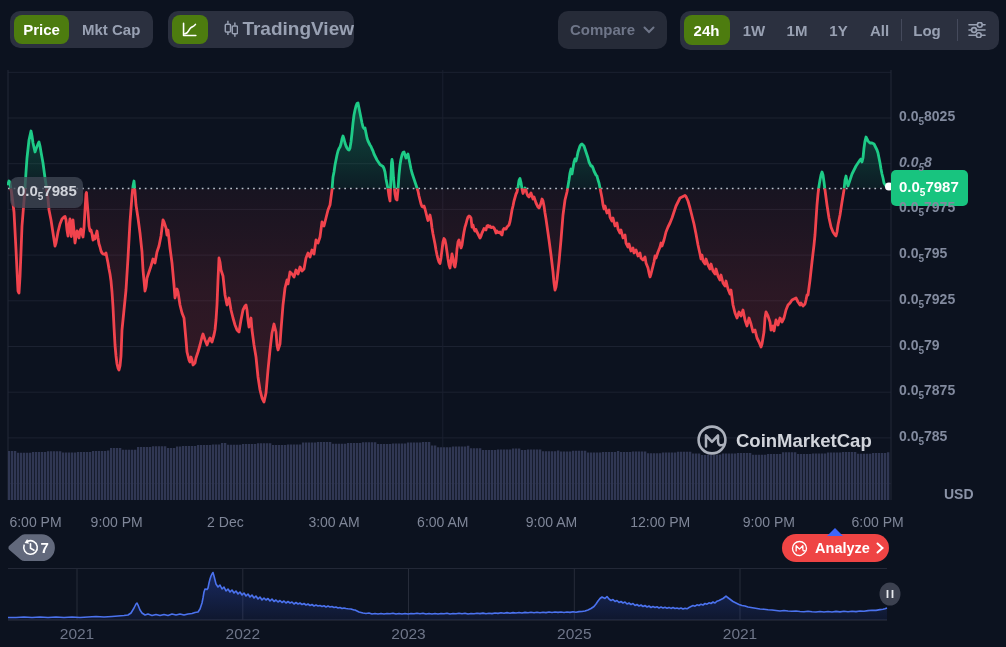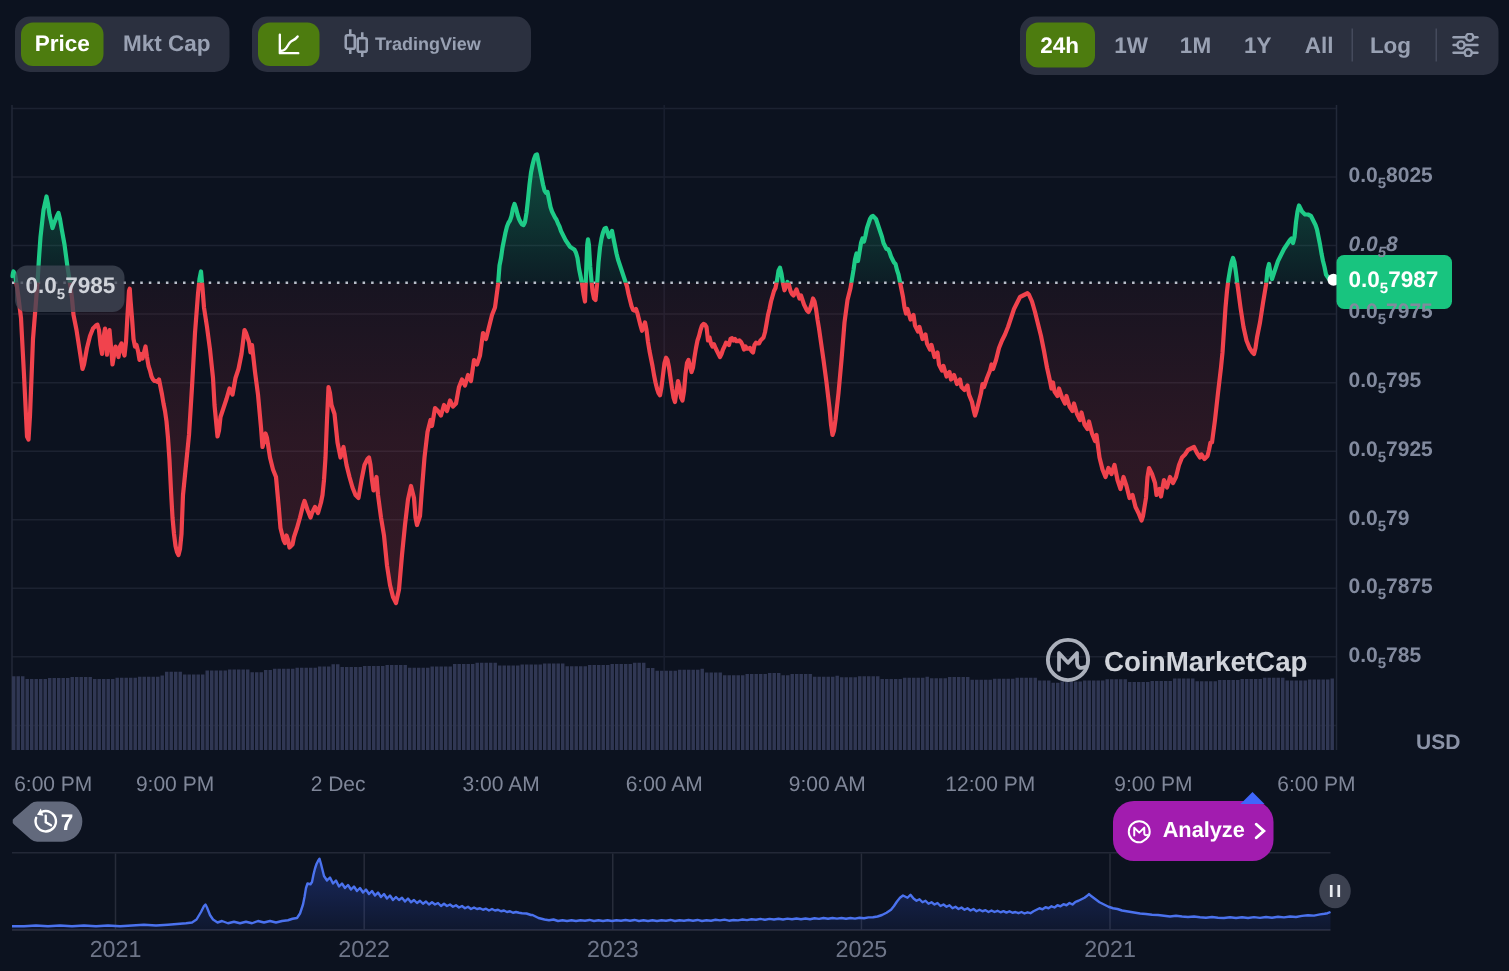--- a/index.html
+++ b/index.html
@@ -31,23 +31,29 @@
     </svg>
   </div>
   <svg style="margin-left:16px;" width="17" height="20" viewBox="0 0 17 20" fill="none" stroke="#99a1b3" stroke-width="1.7">
     <line x1="4.5" y1="0.5" x2="4.5" y2="4"></line>
         <rect x="1.5" y="4.5" width="6" height="9" rx="1.2"></rect>
         <line x1="4.5" y1="13.5" x2="4.5" y2="17"></line>
     <line x1="12.5" y1="2.5" x2="12.5" y2="6"></line>
         <rect x="9.5" y="6.5" width="6" height="9" rx="1.2"></rect>
         <line x1="12.5" y1="15.5" x2="12.5" y2="19"></line>
   </svg>
-  <div class="gtxt" style="font-size:12px; margin-left:4px;">TradingView</div>
-</div>
-
+  <div class="gtxt" style="font-size:19px; margin-left:4px;">TradingView</div>
+</div>
+
+<div class="seg" style="left:558px; top:10.5px; width:109px; height:38px; background:#262b38; justify-content:center;">
+  <span style="color:#6f7689; font-size:15px; font-weight:600;">Compare</span>
+  <svg style="margin-left:8px;" width="12" height="8" viewBox="0 0 12 8" fill="none" stroke="#6f7689" stroke-width="2" stroke-linecap="round">
+    <path d="M1.5 1.5 L6 6 L10.5 1.5"></path>
+  </svg>
+</div>
 
 <div class="seg" style="left:680px; top:10.5px; width:319px; height:39px;"></div>
 <div class="pill" style="position:absolute; left:683.5px; top:15px; width:46px; height:30px; font-size:15px;">24h</div>
 <div class="ctr" style="left:754px;">1W</div>
 <div class="ctr" style="left:797px;">1M</div>
 <div class="ctr" style="left:838.5px;">1Y</div>
 <div class="ctr" style="left:879.5px;">All</div>
 <div style="position:absolute; left:900.5px; top:19px; width:1.5px; height:22px; background:#454a5c;"></div>
 <div class="ctr" style="left:927px;">Log</div>
 <div style="position:absolute; left:956.5px; top:19px; width:1.5px; height:22px; background:#454a5c;"></div>
@@ -177,21 +183,21 @@
     <div class="xlab" style="left:551.5px;">9:00 AM</div>
     <div class="xlab" style="left:660.2px;">12:00 PM</div>
     <div class="xlab" style="left:768.9px;">9:00 PM</div>
     <div class="xlab" style="left:877.6px;">6:00 PM</div>
 <div class="yrlab" style="left:77px;">2021</div>
     <div class="yrlab" style="left:242.8px;">2022</div>
     <div class="yrlab" style="left:408.5px;">2023</div>
     <div class="yrlab" style="left:574.3px;">2025</div>
     <div class="yrlab" style="left:740px;">2021</div>
 
-<div style="position:absolute; left:742px; top:534px; width:107px; height:40px; background:#a21caf; border-radius:14px;
+<div style="position:absolute; left:782px; top:534px; width:107px; height:28px; background:#ef4444; border-radius:14px;
   display:flex; align-items:center; justify-content:center;">
   <svg style="margin-left:4px;" width="17" height="17" viewBox="0 0 28 28" fill="none" stroke="#fff" stroke-width="2.2">
     <path d="M14 25.5 C7.6 25.5 2.5 20.4 2.5 14 C2.5 7.6 7.6 2.5 14 2.5 C20.4 2.5 25.5 7.6 25.5 14 C25.5 17 24.5 19.5 22 21.5 L17 25 Q14.8 26 14 25.5 Z"></path>
     <path d="M8.5 18 V9.5 L14 15 L19.5 9.5 V15 Q19.5 19 23 17.5" stroke-linecap="round" stroke-linejoin="round"></path>
   </svg>
   <span style="color:#fff; font-size:14.5px; font-weight:700; margin-left:7px;">Analyze</span>
   <svg style="margin-left:6px;" width="8" height="12" viewBox="0 0 8 12" fill="none" stroke="#fff" stroke-width="2" stroke-linecap="round">
     <path d="M1.5 1.5 L6.5 6 L1.5 10.5"></path>
   </svg>
 </div>

